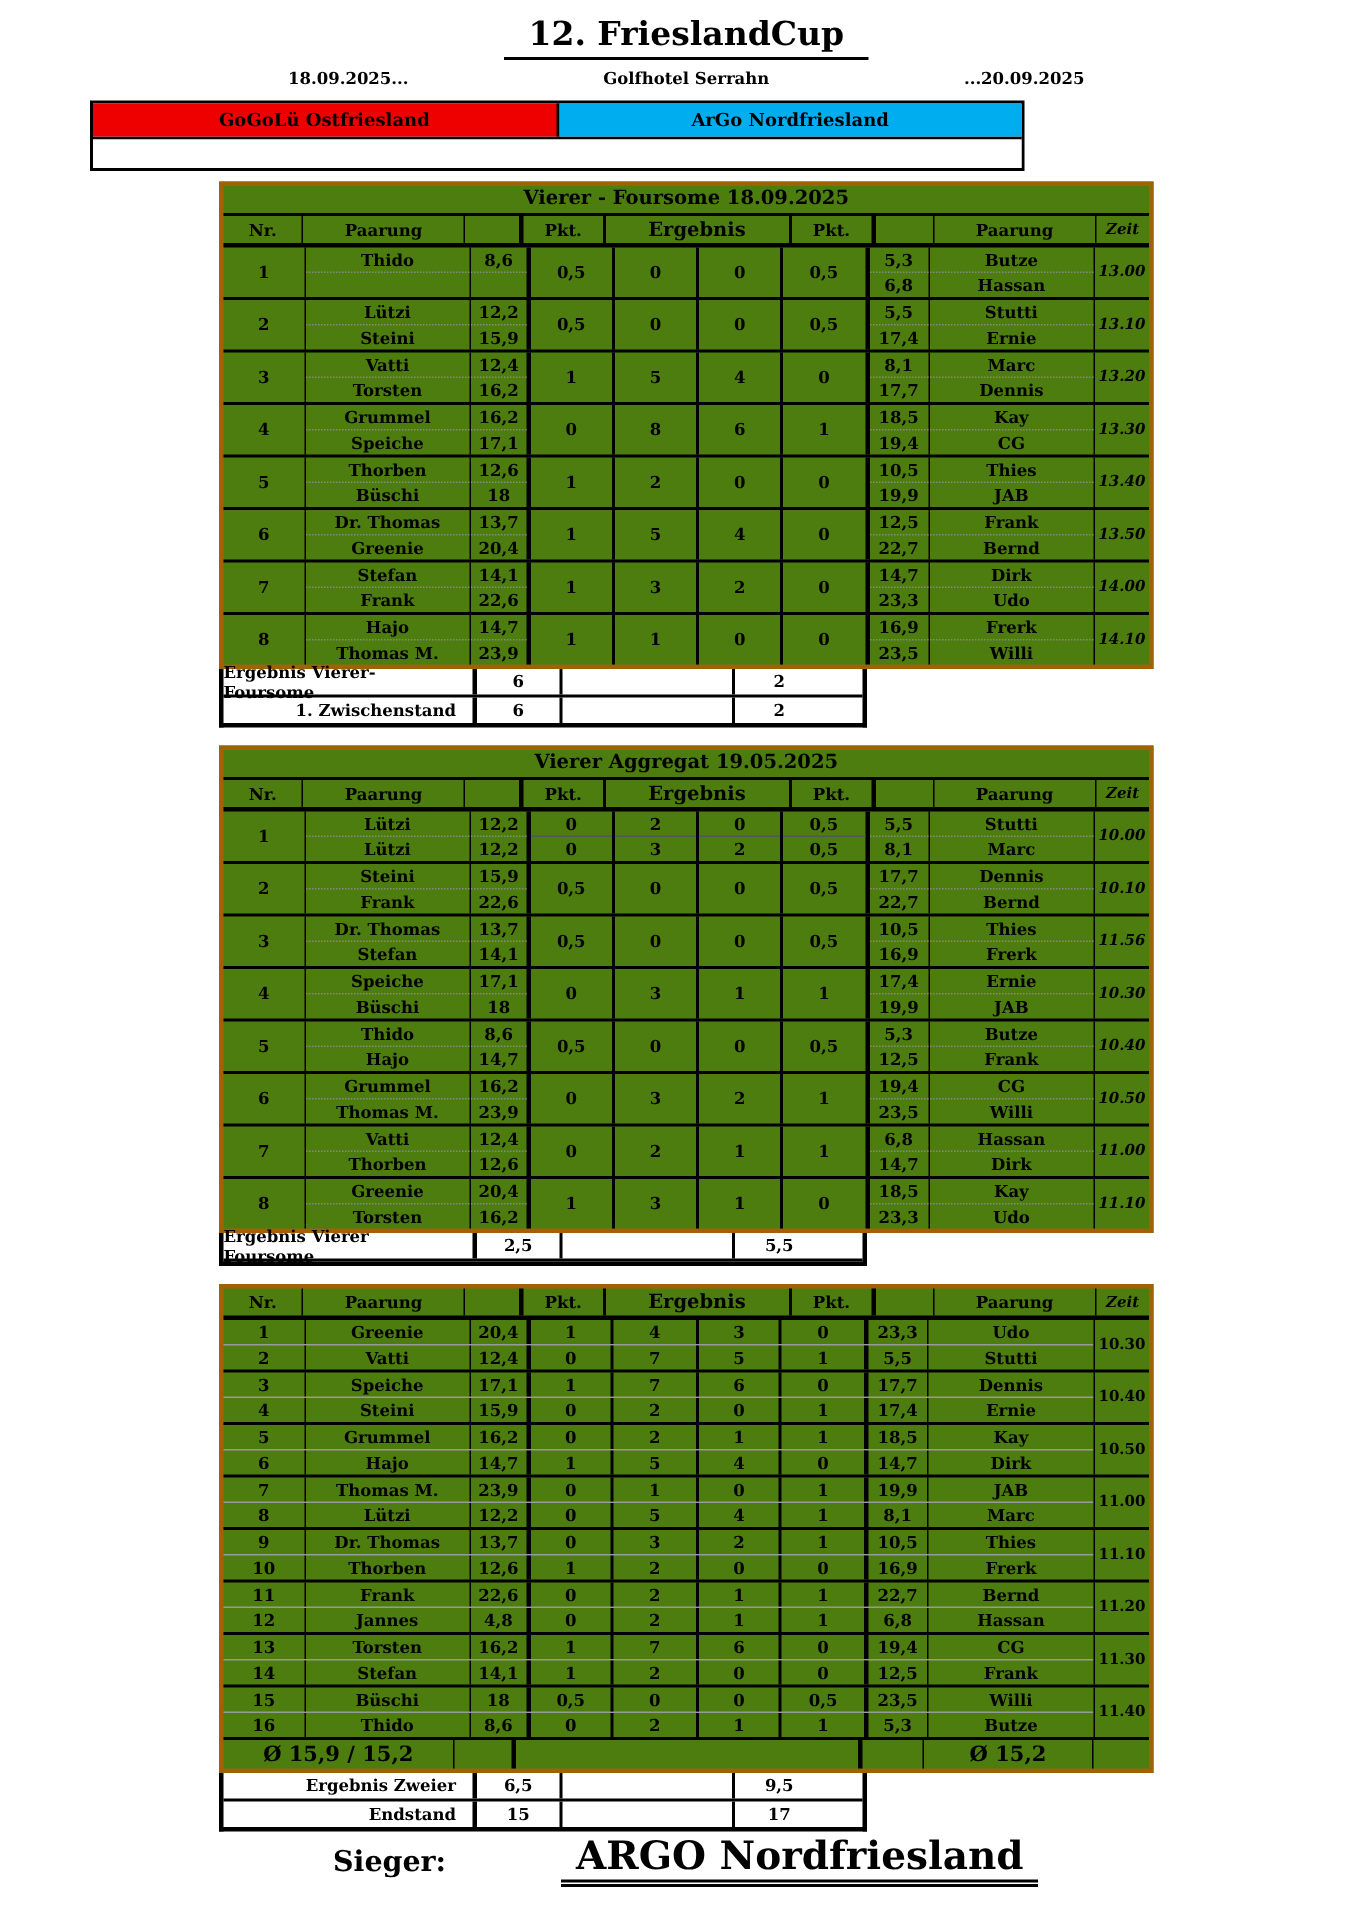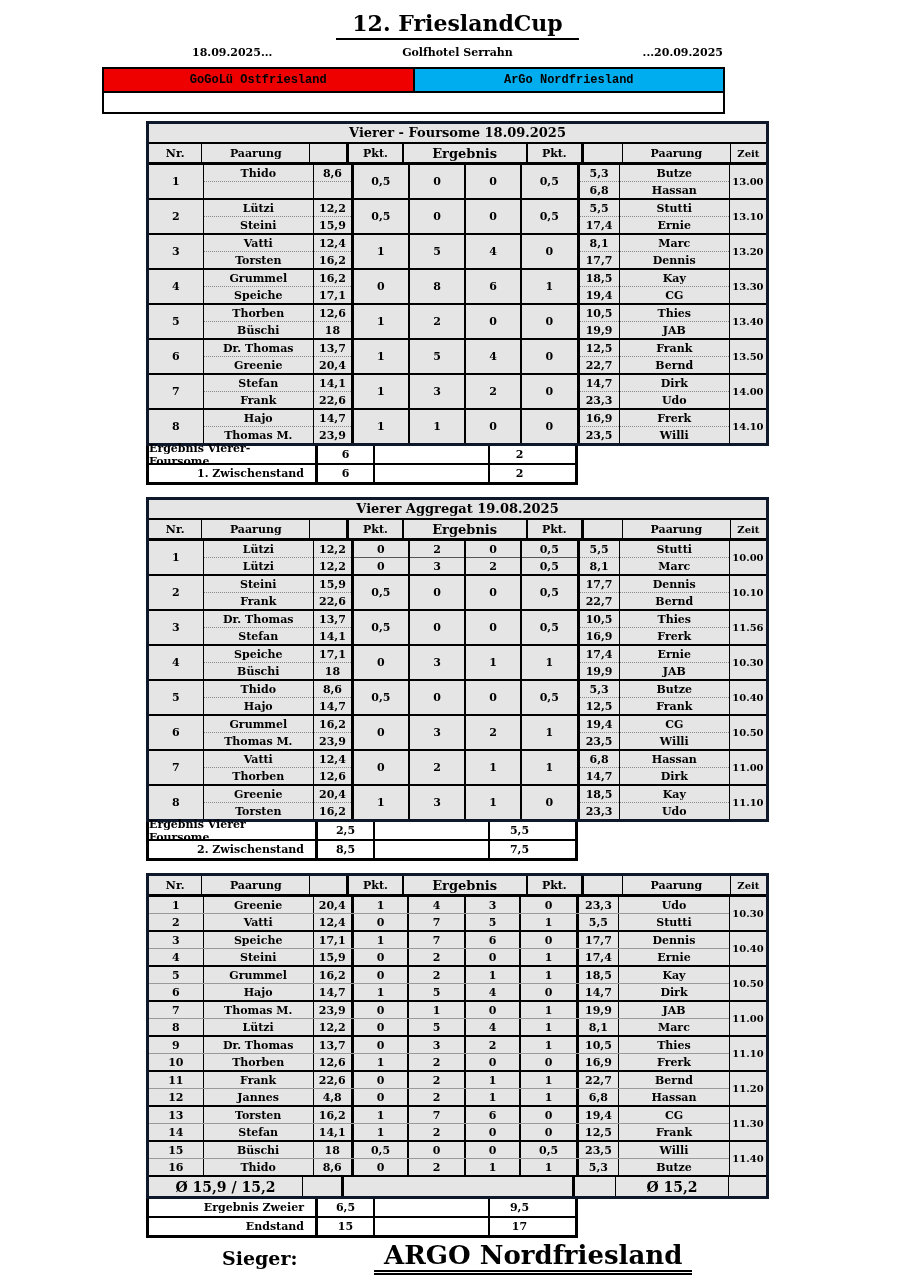--- a/index.html
+++ b/index.html
@@ -5,42 +5,42 @@
   html,body{margin:0;padding:0;}
   body{
     width:910px;height:1287px;overflow:hidden;background:#fff;color:#000;
     font-family:"DejaVu Serif","Liberation Serif",serif;font-weight:bold;
   }
   .title-wrap{width:623px;margin:10px 0 0 146px;text-align:center;}
   .page-title{display:inline-block;font-size:22px;line-height:26px;margin:0;
     border-bottom:2px solid #000;padding:0 16px 2px 16px;}
   .dates{width:623px;margin:6px 0 0 146px;display:flex;justify-content:space-between;
     align-items:center;font-size:11px;padding:0 46px;box-sizing:border-box;}
-  .banner{width:623px;margin:8px 0 0 102px;border:2px solid #000;box-sizing:border-box;font-family:Liberation Mono, monospace;}
+  .banner{width:623px;margin:8px 0 0 60px;border:2px solid #000;box-sizing:border-box;}
   .banner-teams{display:flex;height:22px;border-bottom:2px solid #000;}
   .team{flex:1;display:flex;align-items:center;justify-content:center;font-size:12px;}
   .team-left{border-right:2px solid #000;}
   .banner-empty{height:19px;background:#fff;}
 
   .tbl{margin:7px 0 0 146px;}
   .tbl+.tbl{margin-top:12px;}
-  .tbl-main{width:623px;border:3px solid #0f172a;box-sizing:border-box;background:#e5e5e5;}
+  .tbl-main{width:623px;border:3px solid #a16207;box-sizing:border-box;background:#4d7c0f;}
   .t-title{height:18px;line-height:18px;text-align:center;font-size:13px;
     border-bottom:2px solid #000;}
   .row{display:flex;}
   .row>div{box-sizing:border-box;border-right:1px solid #000;display:flex;
     align-items:center;justify-content:center;font-size:11px;text-align:center;}
   .row>div:last-child{border-right:none;}
   .b2{border-right-width:2px !important;}
   .b3{border-right-width:3px !important;}
   .hdr{height:18px;border-bottom:3px solid #000;}
   .hdr>div{font-size:11px;}
   .ergh{font-size:13px !important;}
   .c-nr{width:56px;}.c-name{width:113px;}.c-hcp{width:41px;}.c-pkt{width:57px;}
-  .c-e1{width:58px;}.c-e2{width:57px;}.c-pktr{width:59px;}.c-zeit{width:37px;font-size:10px !important;}
+  .c-e1{width:58px;}.c-e2{width:57px;}.c-pktr{width:59px;}.c-zeit{width:37px;font-size:10px !important;font-style:italic;}
   .c-erg{width:130px;}.c-avgl{width:154px;font-size:14px !important;}.c-mid{width:231px;}
   .avg .c-name{font-size:14px !important;}
   .mrow{height:33px;border-bottom:2px solid #000;}
   .mrow.last{border-bottom:none;}
   .stack{flex-direction:column;align-items:stretch !important;padding:0;}
   .stack .sub{flex:1;display:flex;align-items:center;justify-content:center;
     border-bottom:1px dotted #888;}
   .stack .sub:last-child{border-bottom:none;}
   .stack.split .sub{border-bottom:1px solid #555;}
   .stack.split .sub:last-child{border-bottom:none;}
@@ -306,21 +306,21 @@
           <div class="frow last">
             <div class="f-label">1. Zwischenstand</div>
             <div class="f-pkt">6</div>
             <div class="f-mid"></div>
             <div class="f-pktr">2</div>
           </div>
         </div>
       </div>
       <div class="tbl">
         <div class="tbl-main">
-          <div class="t-title">Vierer Aggregat 19.08.2025</div>
+          <div class="t-title">Vierer Aggregat 19.05.2025</div>
           <div class="row hdr">
             <div class="c-nr">Nr.</div>
             <div class="c-name">Paarung</div>
             <div class="c-hcp b3"></div>
             <div class="c-pkt b2">Pkt.</div>
             <div class="c-erg b2 ergh">Ergebnis</div>
             <div class="c-pktr b3">Pkt.</div>
             <div class="c-hcp"></div>
             <div class="c-name">Paarung</div>
             <div class="c-zeit">Zeit</div>
@@ -529,26 +529,20 @@
             </div>
             <div class="c-zeit">11.10</div>
           </div>
         </div>
         <div class="tbl-foot">
           <div class="frow">
             <div class="f-label">Ergebnis Vierer Foursome</div>
             <div class="f-pkt">2,5</div>
             <div class="f-mid"></div>
             <div class="f-pktr">5,5</div>
-          </div>
-          <div class="frow last">
-            <div class="f-label">2. Zwischenstand</div>
-            <div class="f-pkt">8,5</div>
-            <div class="f-mid"></div>
-            <div class="f-pktr">7,5</div>
           </div>
         </div>
       </div>
       <div class="tbl">
         <div class="tbl-main">
           <div class="row hdr">
             <div class="c-nr">Nr.</div>
             <div class="c-name">Paarung</div>
             <div class="c-hcp b3"></div>
             <div class="c-pkt b2">Pkt.</div>

